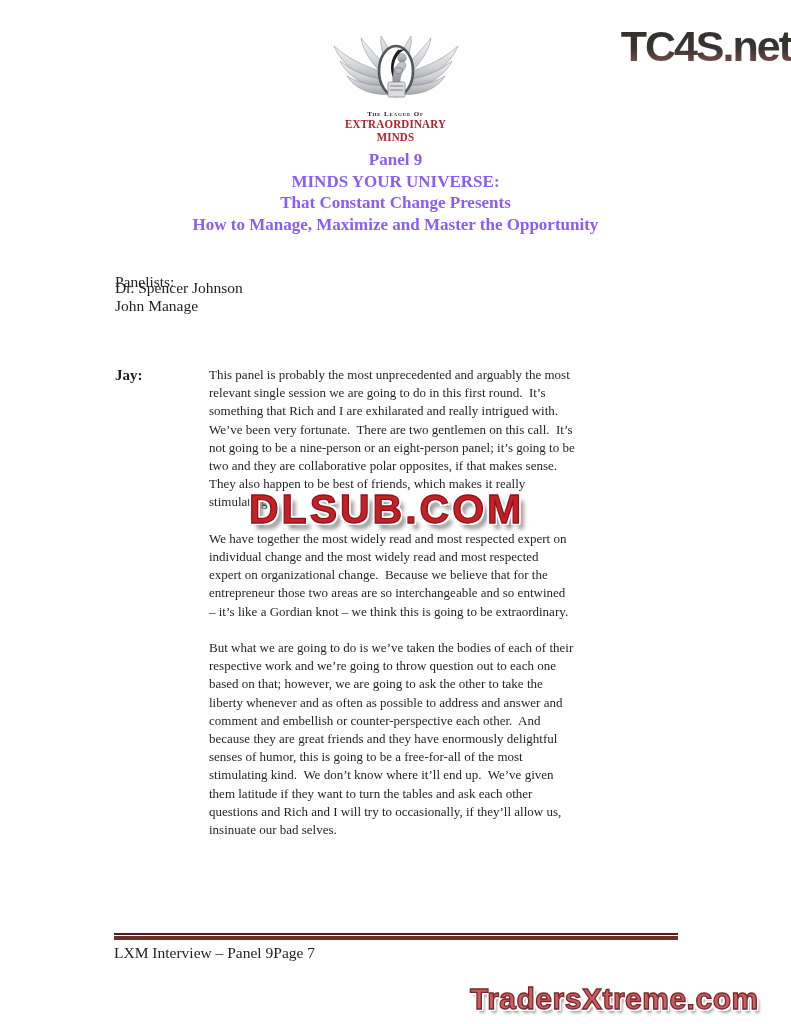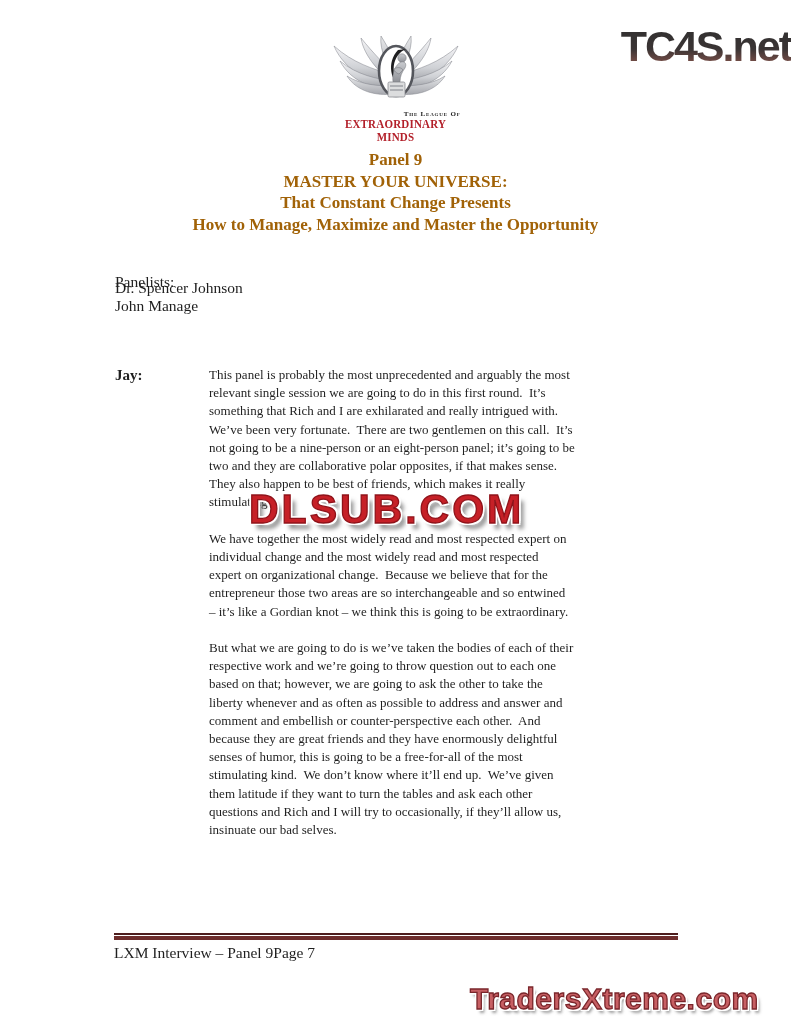--- a/index.html
+++ b/index.html
@@ -13,28 +13,28 @@
   .tc4s { position: absolute; top: 2px; right: 0;
           font-family: "Liberation Sans", sans-serif;
           font-weight: bold; font-size: 43px; letter-spacing: -2px;
           background: linear-gradient(180deg, #2f2f2f 0%, #3a3434 55%, #7a4f48 85%, #8f5c52 100%);
           -webkit-background-clip: text; background-clip: text; color: transparent; margin-top: 20px; }
 
   
   .logo { position: absolute; top: 36px; left: 50%; transform: translateX(-50%);
           width: 130px; text-align: center; }
   .logo-line1 { font-size: 7px; letter-spacing: 0.8px; color: #222; font-variant: small-caps;
-                font-weight: bold; margin-top: -2px; text-align: right; }
+                font-weight: bold; margin-top: -2px; }
   .logo-line2 { font-size: 11px; letter-spacing: 0.2px; color: #b3202a; font-weight: bold;
                 transform: scaleY(1.15); margin-top: 0px; }
 
   
   .title-block { position: absolute; top: 149px; left: 0; width: 791px;
                  text-align: center; font-weight: bold; font-size: 17px;
-                 line-height: 21.6px; color: #a16207; }
+                 line-height: 21.6px; color: #8b5cf6; }
 
   
   .panelists-label { position: absolute; top: 273px; left: 115px; font-size: 15.5px; }
   .panelist-names  { position: absolute; top: 279px; left: 115px; font-size: 15.5px;
                      line-height: 18.3px; }
 
   
   .dialogue { position: absolute; top: 366px; left: 115px; display: flex; justify-content: center; }
   .speaker  { width: 94px; font-weight: bold; font-size: 15px; line-height: 18.2px; }
   .paras    { width: 520px; font-size: 13px; line-height: 18.2px; }
@@ -121,21 +121,21 @@
       <rect x="57" y="46" width="17" height="15" rx="1.5" fill="#dcddde" stroke="#8b8d93" stroke-width="0.8"></rect>
       <rect x="59" y="49" width="13" height="2" fill="#aeb0b4"></rect>
       <rect x="59" y="53" width="13" height="2" fill="#aeb0b4"></rect>
     </svg>
     <div class="logo-line1">The League Of</div>
     <div class="logo-line2">EXTRAORDINARY MINDS</div>
   </div>
 
   <div class="title-block">
     <div>Panel 9</div>
-    <div>MASTER YOUR UNIVERSE:</div>
+    <div>MINDS YOUR UNIVERSE:</div>
     <div>That Constant Change Presents</div>
     <div>How to Manage, Maximize and Master the Opportunity</div>
   </div>
 
   <div class="panelists-label">Panelists:</div>
   <div class="panelist-names">
     <div>Dr. Spencer Johnson</div>
     <div>John Manage</div>
   </div>
 

